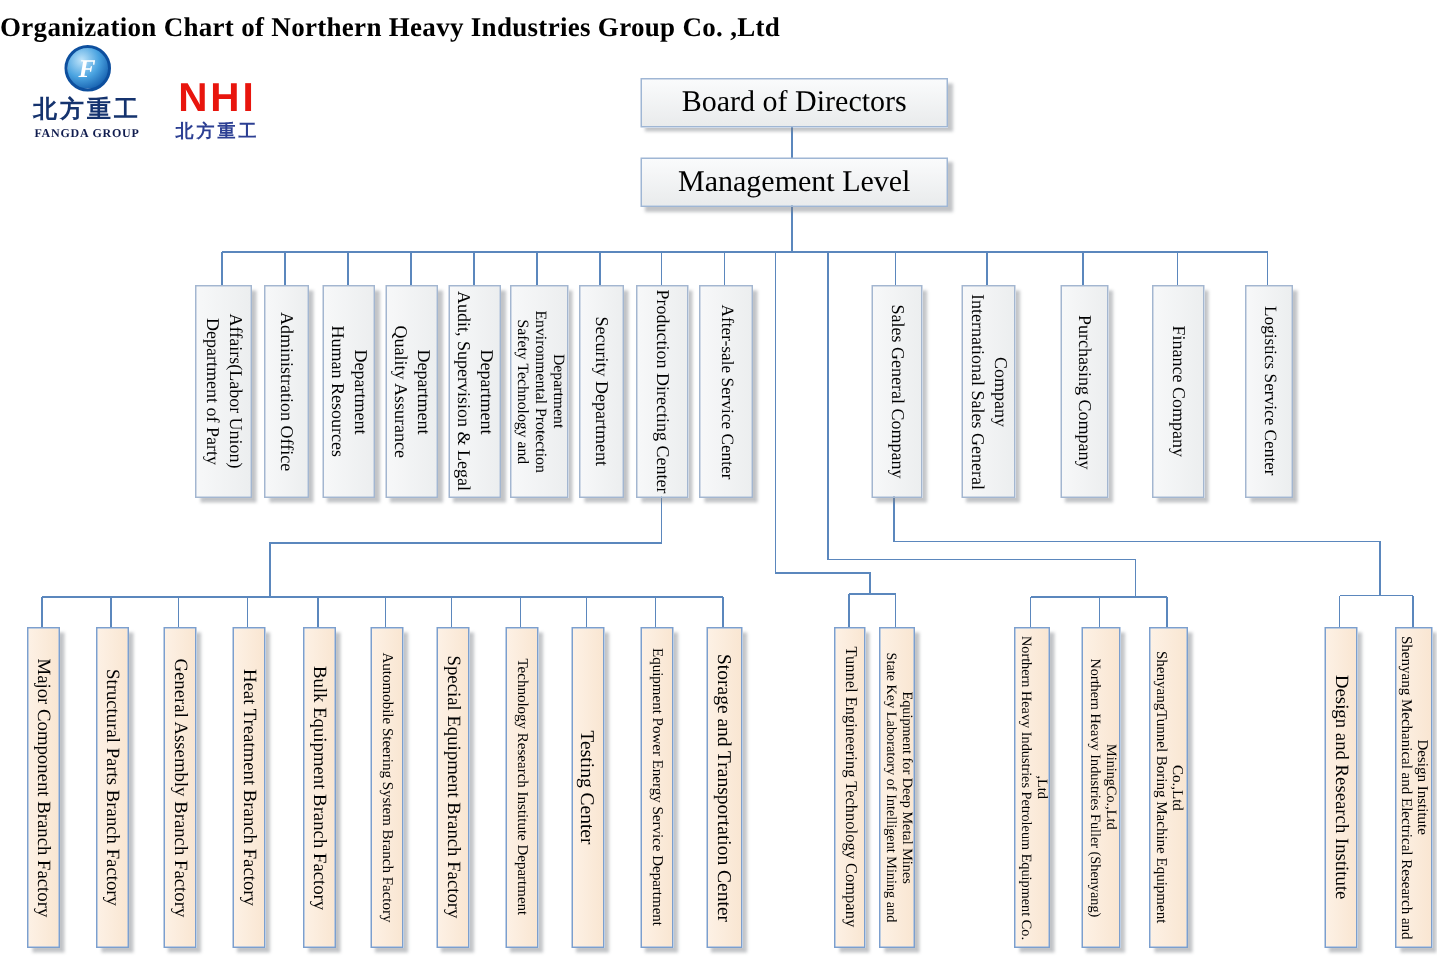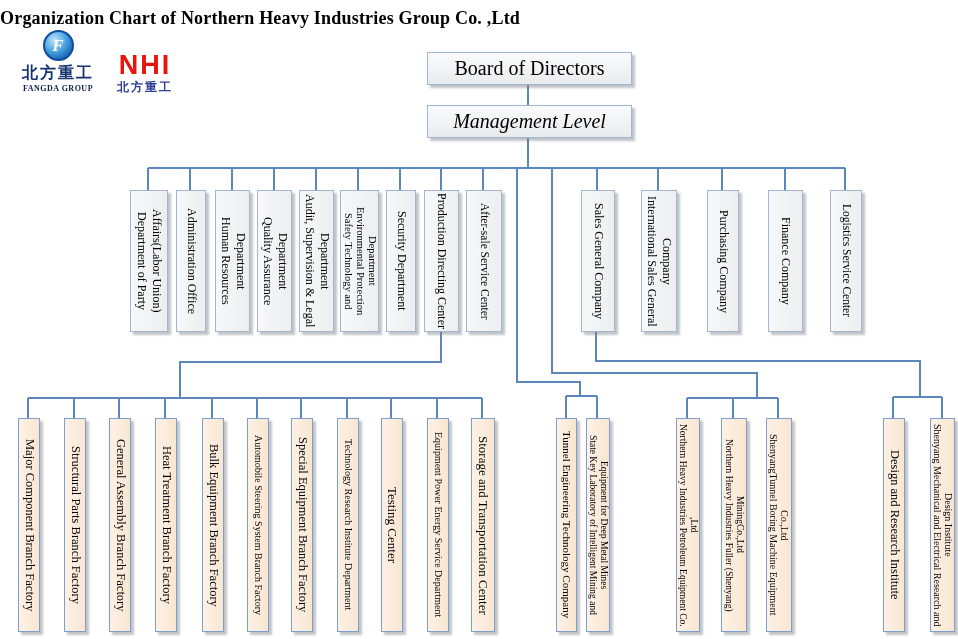--- a/index.html
+++ b/index.html
@@ -9,21 +9,21 @@
   #wires path{fill:none;stroke:#5b87bd;stroke-width:1.3;shape-rendering:crispEdges;}
 
   .title{position:absolute;left:0;right:0;top:8px;text-align:left;
          font-size:18px;font-weight:bold;color:#000;letter-spacing:.2px;}
 
   .hbox{position:absolute;left:427px;width:203px;height:31px;
         background:linear-gradient(to bottom,#fafbfc,#e9ebec);
         border:1px solid #9fb6d4;box-shadow:3px 3px 2px rgba(120,125,130,.45);
         display:flex;align-items:center;justify-content:center;
         font-size:20px;color:#000;}
-  .board{top:52px;} .mgmt{top:105px;font-style:italic;}
+  .board{top:52px;} .mgmt{top:105px;}
 
   .vbox{position:absolute;display:flex;align-items:center;justify-content:center;
         border:1px solid #a3b6d0;box-shadow:3px 3px 2px rgba(120,125,130,.45);}
   .vbox span{writing-mode:vertical-lr;text-orientation:sideways;
              text-align:center;display:block;color:#000;}
   .mid{top:190px;height:140px;background:linear-gradient(to right,#f7f8f9,#eceeef);
        font-size:12px;line-height:15px;}
   .mid span{max-height:136px;height:136px;}
   .bot{top:418px;height:212px;background:linear-gradient(to right,#fdf1e5,#f9e6d2);
        border-color:#7c9fce;font-size:12.5px;line-height:13px;}

